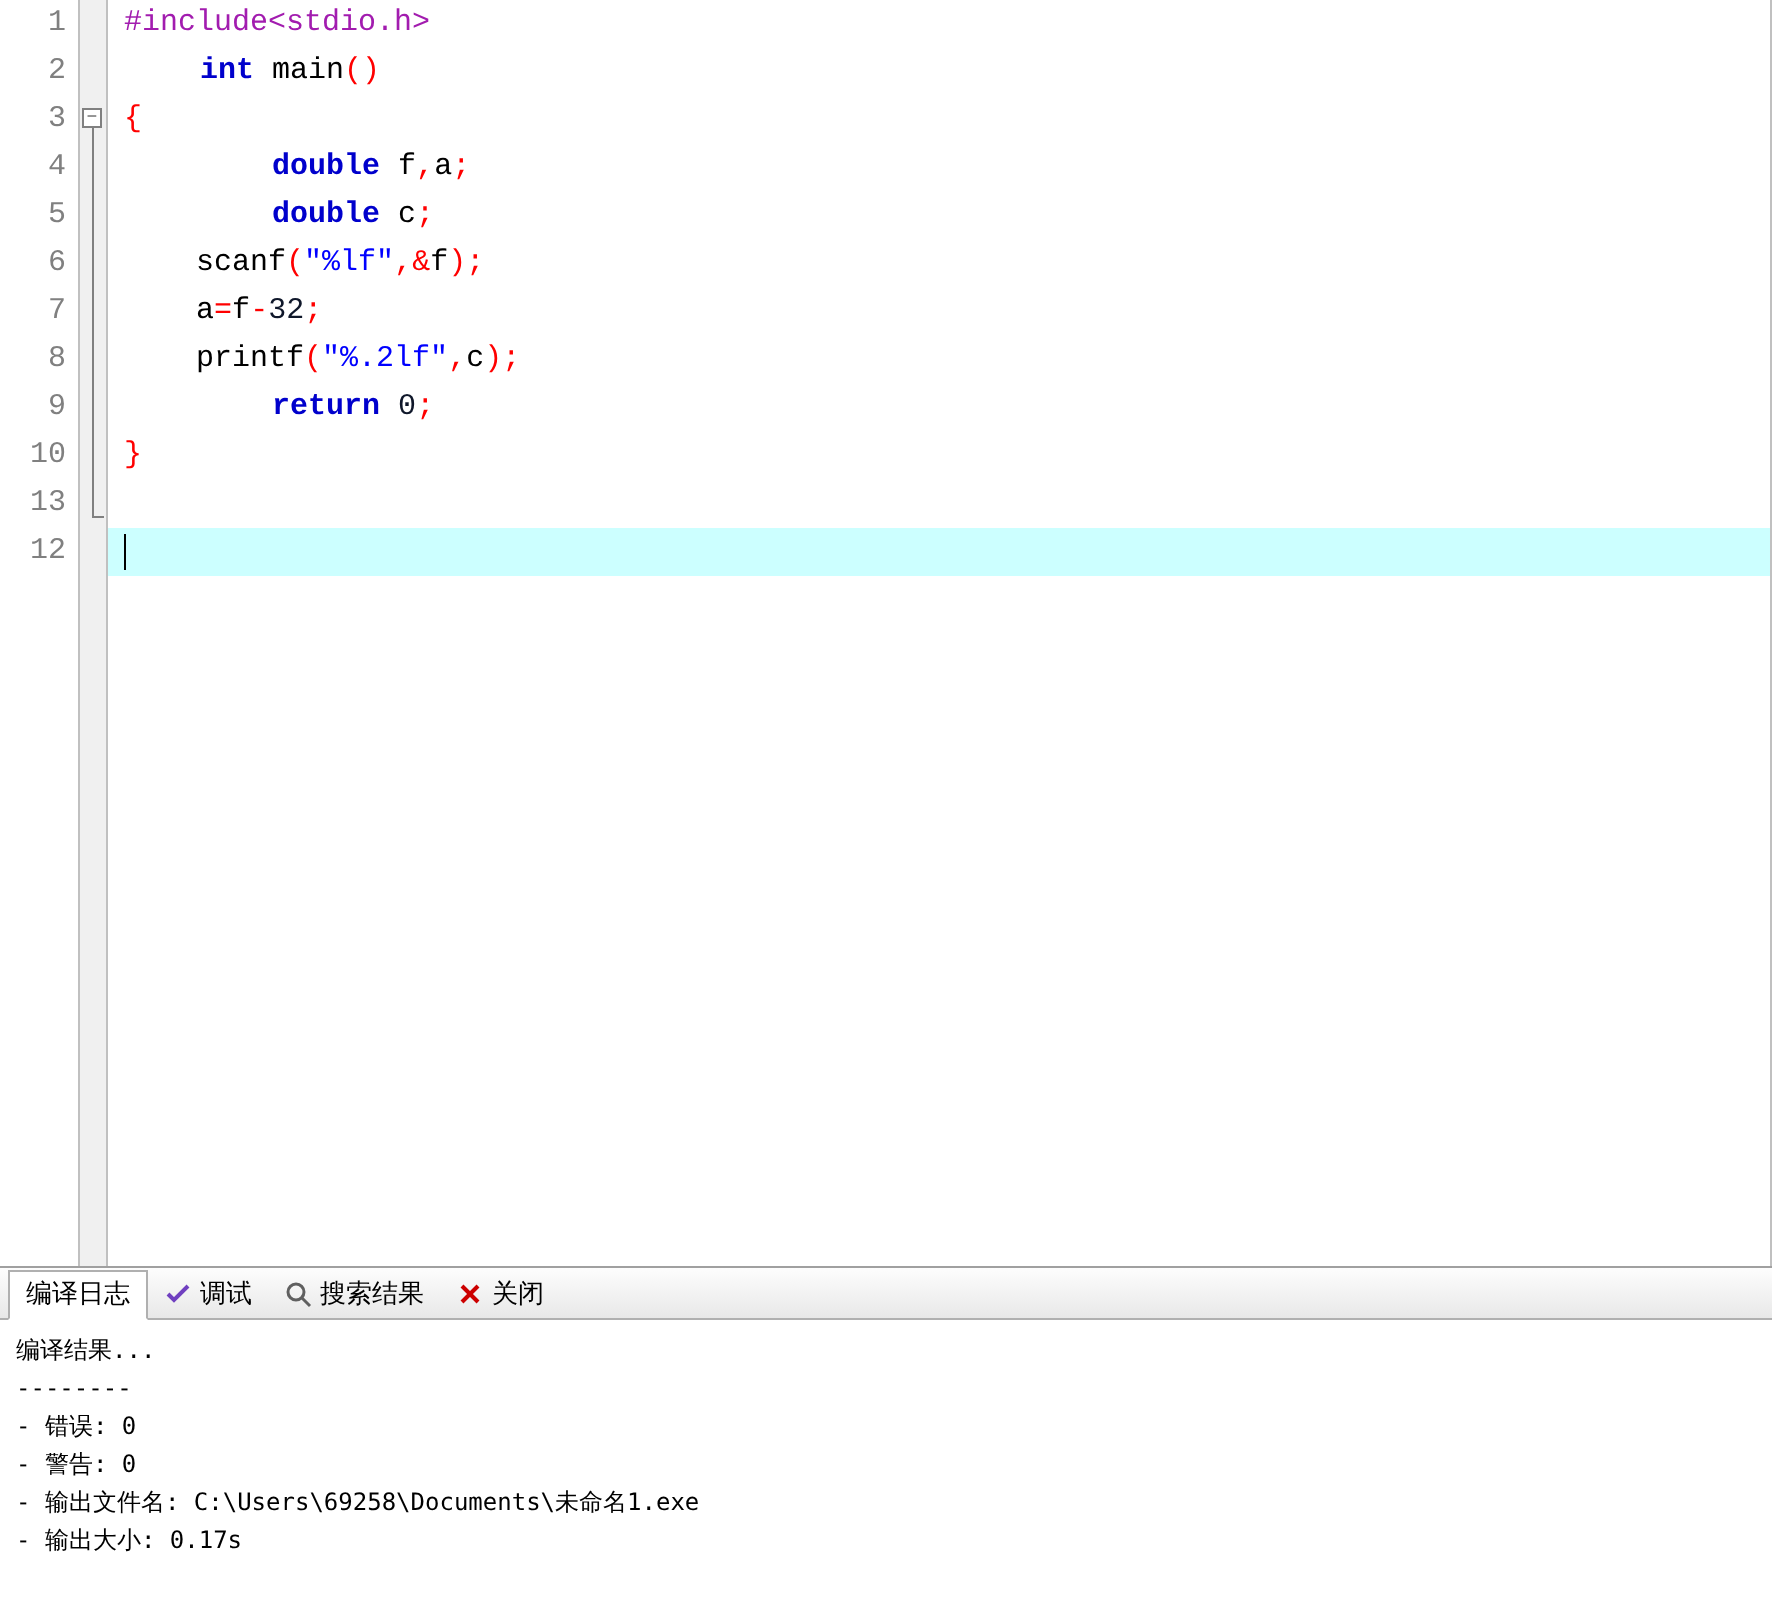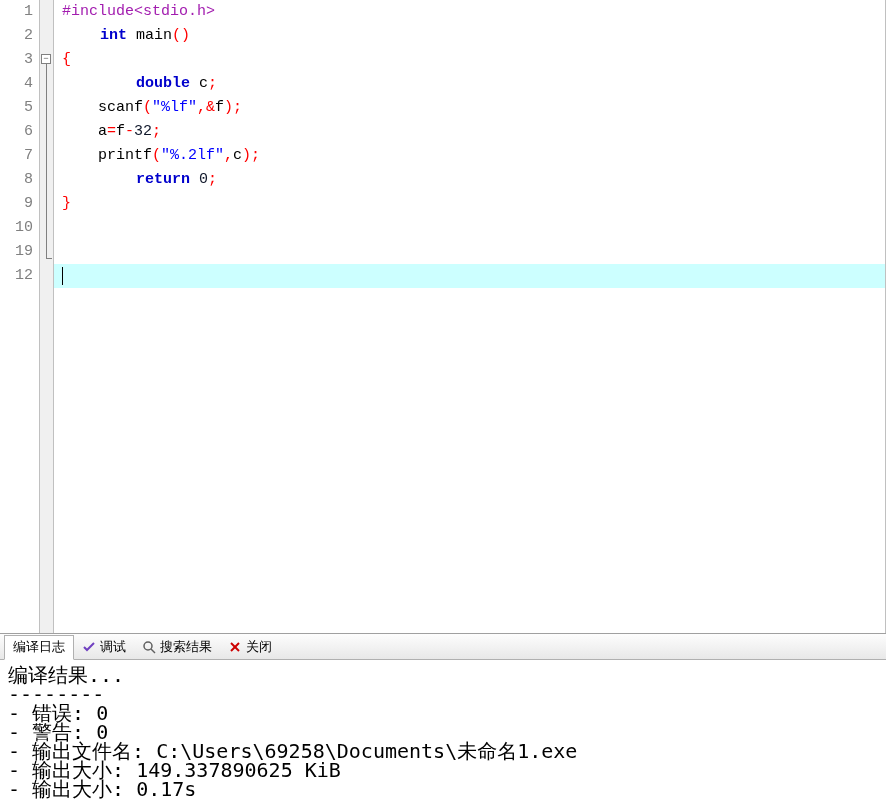--- a/index.html
+++ b/index.html
@@ -134,21 +134,21 @@
     .tab-icon {
       width: 14px;
       height: 14px;
       display: inline-flex;
       align-items: center;
       justify-content: center;
     }
     .output-area {
       padding: 6px 8px;
       font-family: "SimSun", "Microsoft YaHei", monospace;
-      font-size: 20px;
+      font-size: 12px;
       background: #ffffff;
       height: 148px;
       line-height: 19px;
     }
     .output-line {
       white-space: pre;
     }
   </style>
 </head>
 <body>
@@ -158,33 +158,34 @@
     <div class="gutter-line">1</div>
     <div class="gutter-line">2</div>
     <div class="gutter-line">3</div>
     <div class="gutter-line">4</div>
     <div class="gutter-line">5</div>
     <div class="gutter-line">6</div>
     <div class="gutter-line">7</div>
     <div class="gutter-line">8</div>
     <div class="gutter-line">9</div>
     <div class="gutter-line">10</div>
-    <div class="gutter-line">19</div>
+    <div class="gutter-line">13</div>
     <div class="gutter-line">12</div>
   </div>
   <div class="fold-gutter">
     <div class="fold-marker">−</div>
     <div class="fold-line"></div>
     <div class="fold-end"></div>
   </div>
   <div class="code-area">
     <div class="current-line"></div>
     <div class="code-line"><span class="tk-preproc">#include&lt;stdio.h&gt;</span></div>
     <div class="code-line"><span class="tk-keyword">int</span><span class="tk-ident"> main</span><span class="tk-paren">()</span></div>
     <div class="code-line"><span class="tk-paren">{</span></div>
+    <div class="code-line">    <span class="tk-keyword">double</span><span class="tk-ident"> f</span><span class="tk-punct">,</span><span class="tk-ident">a</span><span class="tk-punct">;</span></div>
     <div class="code-line">    <span class="tk-keyword">double</span><span class="tk-ident"> c</span><span class="tk-punct">;</span></div>
     <div class="code-line">    <span class="tk-ident">scanf</span><span class="tk-paren">(</span><span class="tk-string">"%lf"</span><span class="tk-punct">,&amp;</span><span class="tk-ident">f</span><span class="tk-paren">);</span></div>
     <div class="code-line">    <span class="tk-ident">a</span><span class="tk-punct">=</span><span class="tk-ident">f</span><span class="tk-punct">-</span><span class="tk-number">32</span><span class="tk-punct">;</span></div>
     <div class="code-line">    <span class="tk-ident">printf</span><span class="tk-paren">(</span><span class="tk-string">"%.2lf"</span><span class="tk-punct">,</span><span class="tk-ident">c</span><span class="tk-paren">);</span></div>
     <div class="code-line">    <span class="tk-keyword">return</span><span> </span><span class="tk-number">0</span><span class="tk-punct">;</span></div>
     <div class="code-line"><span class="tk-paren">}</span></div>
     <div class="code-line"></div>
     <div class="cursor"></div>
   </div>
 </div>
@@ -220,16 +221,15 @@
       </span>
       <span>关闭</span>
     </div>
   </div>
   <div class="output-area">
     <div class="output-line">编译结果...</div>
     <div class="output-line">--------</div>
     <div class="output-line">- 错误: 0</div>
     <div class="output-line">- 警告: 0</div>
     <div class="output-line">- 输出文件名: C:\Users\69258\Documents\未命名1.exe</div>
-    <div class="output-line">- 输出大小: 149.337890625 KiB</div>
     <div class="output-line">- 输出大小: 0.17s</div>
   </div>
 </div>
 
 </body></html>

